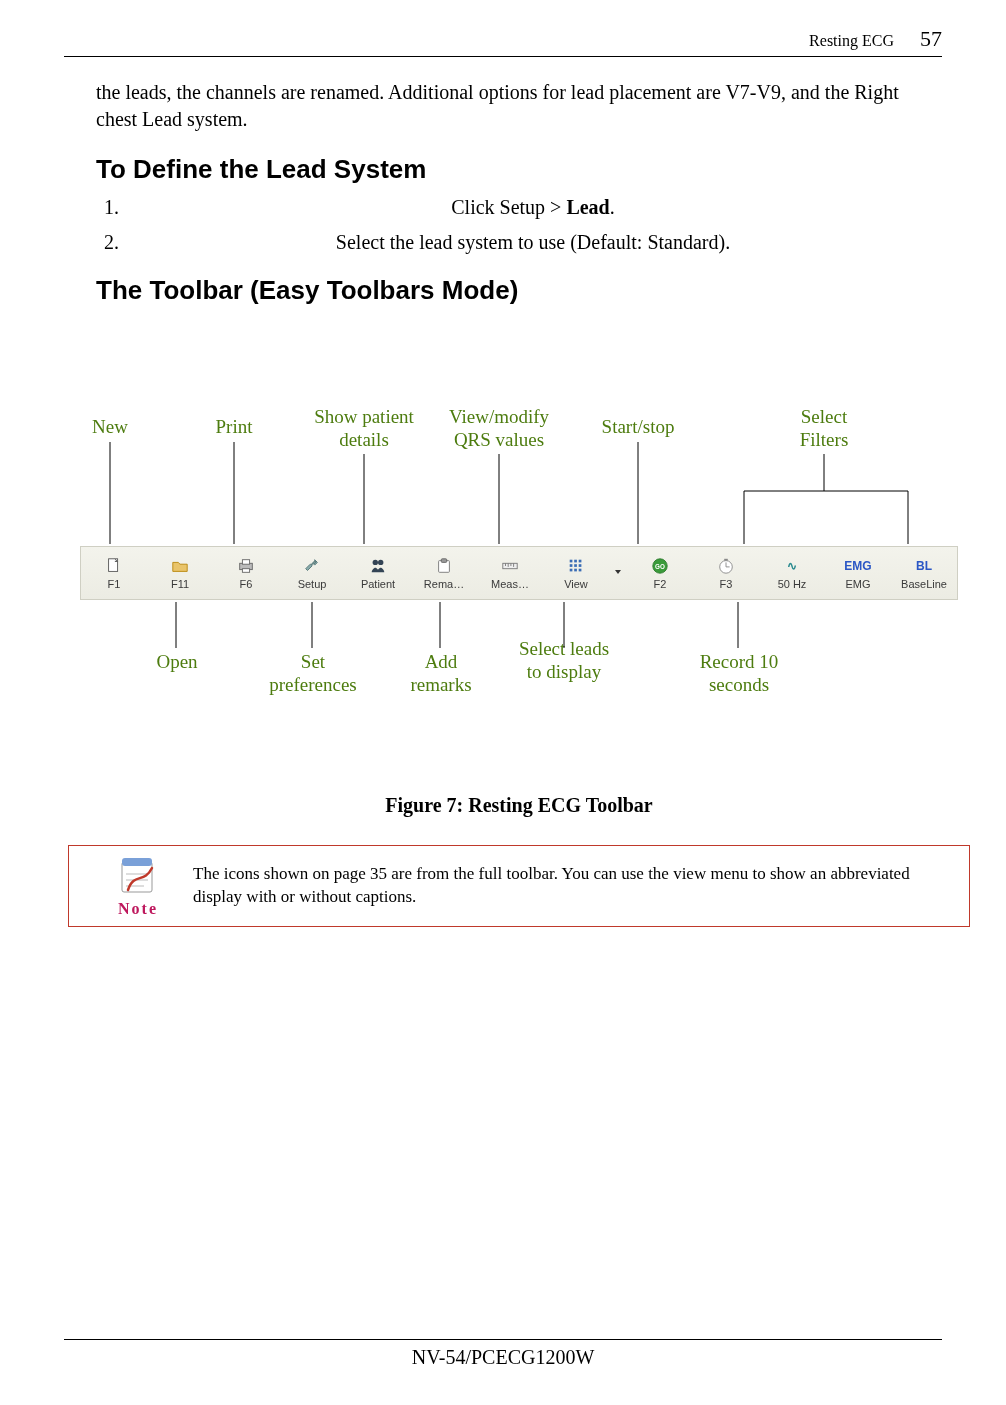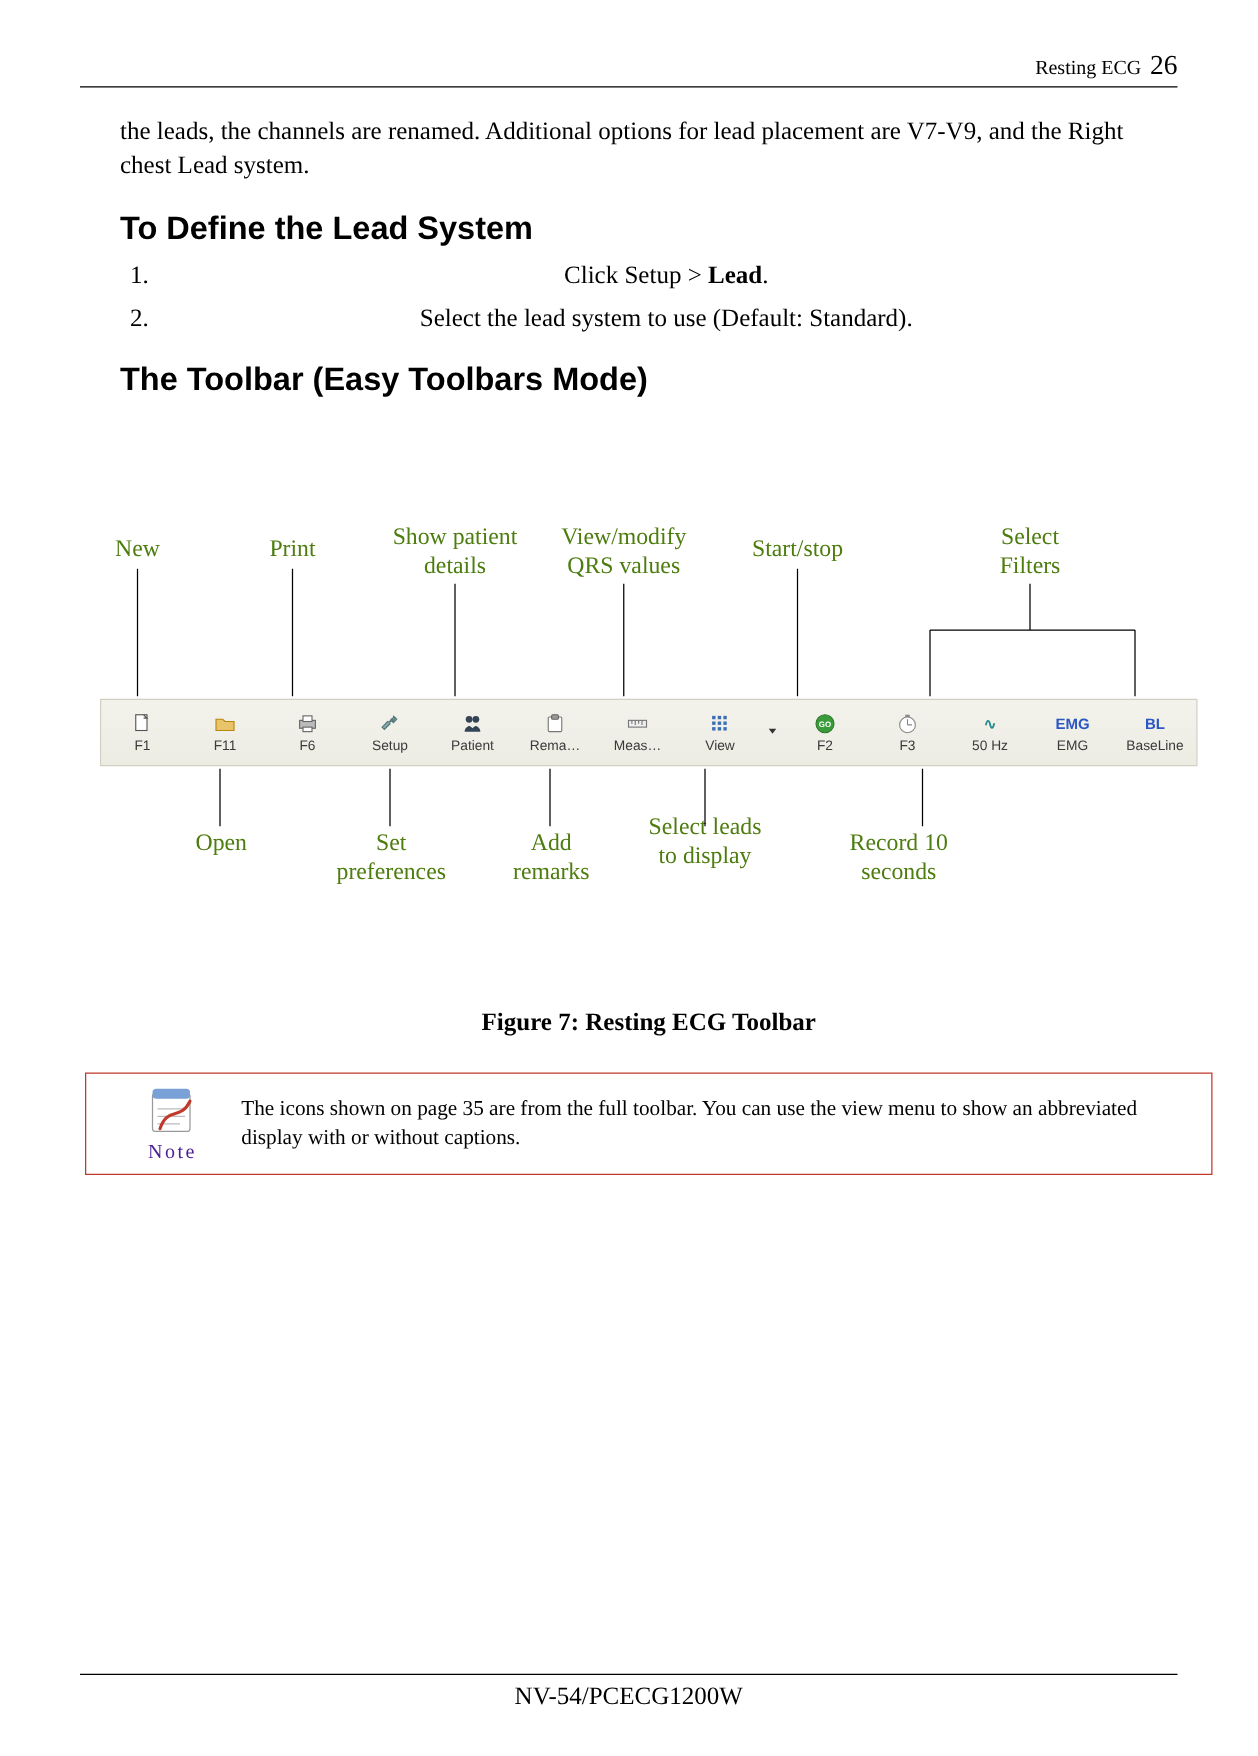--- a/index.html
+++ b/index.html
@@ -1,19 +1,19 @@
 <!DOCTYPE html>
 <html><head>
 <meta charset="utf-8">
 <style>
   :root { --rule:#000; --muted:#555; --hdr:#111; --page-bg:#fff; }
   html,body{margin:0;padding:0;background:var(--page-bg);}
   body{font-family:Georgia,'Times New Roman',serif;color:#000;width:1006px;min-height:1405px;position:relative;}
   .page{padding:24px 64px 0 64px;box-sizing:border-box;}
-  .running-head{display:flex;justify-content:flex-end;align-items:baseline;gap:7px;border-bottom:1.5px solid var(--rule);padding-bottom:4px;margin:15px 0 22px 0;}
+  .running-head{display:flex;justify-content:flex-end;align-items:baseline;gap:26px;border-bottom:1.5px solid var(--rule);padding-bottom:4px;margin:2px 0 22px 0;}
   .running-head .page-num{font-size:22px;}
   .body-indent{margin-left:32px;}
   .paragraph{font-size:20px;line-height:1.35;margin:0 0 21px 0;}
   .h2{font-family:Arial,Helvetica,sans-serif;font-weight:700;font-size:26px;margin:18px 0 8px 0;}
   .h1{font-family:Arial,Helvetica,sans-serif;font-weight:700;font-size:30px;margin:36px 0 8px -32px;}
   ol.steps{font-size:20px;margin:0 0 14px 0;padding-left:28px;}
   ol.steps li{margin:6px 0;line-height:1.45;text-align:center;}
   .bold{font-weight:700;}
 
   
@@ -25,34 +25,34 @@
   .tb-item .cap{white-space:nowrap;}
   .txt-blue{color:#2b57c5;font-weight:700;font-size:12px;}
   .txt-teal{color:#2a8a8f;font-weight:700;font-size:12px;}
   svg.line-layer{position:absolute;left:0;top:0;pointer-events:none;}
 
   .figure-caption{text-align:center;font-weight:700;font-size:20px;margin:18px 0 28px 0;}
 
   
   .note-box{border:1.5px solid #c0392b;display:flex;align-items:center;padding:8px 14px;margin:0 -28px;}
   .note-left{width:110px;display:flex;flex-direction:column;align-items:center;flex-shrink:0;gap:2px;}
-  .note-label{font-family:Georgia,serif;font-size:16px;letter-spacing:2px;font-weight:400;color:#4c1d95;}
+  .note-label{font-family:Georgia,serif;font-size:16px;letter-spacing:2px;font-weight:700;color:#be185d;}
   .note-text{font-size:17px;line-height:1.35;}
 
   .footer{position:absolute;left:64px;right:64px;bottom:36px;text-align:center;}
   .footer-rule{border-top:1.5px solid var(--rule);margin-bottom:6px;}
   .footer-text{font-size:20px;}
 </style>
 </head>
 <body>
 
 <div class="page">
   <div class="running-head">
     <span>Resting ECG</span>
-    <span class="page-num">26</span>
+    <span class="page-num">57</span>
   </div>
 
   <div class="body-indent">
     <p class="paragraph">the leads, the channels are renamed. Additional options for lead placement are V7-V9, and the Right chest Lead system.</p>
 
     <div class="h2">To Define the Lead System</div>
     <ol class="steps">
       <li>
         <span>Click Setup &gt; </span><span class="bold">Lead</span><span>.</span>
       </li>
@@ -206,21 +206,21 @@
           </button>
         </div>
 
       <div class="callout" style="left:70px;top:295px;width:70px">Open</div>
       <div class="callout" style="left:186px;top:295px;width:110px;white-space:pre-line">Set
 preferences</div>
       <div class="callout" style="left:324px;top:295px;width:90px;white-space:pre-line">Add
 remarks</div>
       <div class="callout" style="left:432px;top:282px;width:120px;white-space:pre-line">Select leads
 to display</div>
-      <div class="callout" style="left:592px;top:295px;width:110px;white-space:pre-line">Record 10
+      <div class="callout" style="left:612px;top:295px;width:110px;white-space:pre-line">Record 10
 seconds</div>
 
       <svg class="line-layer" width="900" height="420">
         <g stroke="#000" stroke-width="1" fill="none">
 
           <line x1="38" y1="86" x2="38" y2="188"></line>
           <line x1="162" y1="86" x2="162" y2="188"></line>
           <line x1="292" y1="98" x2="292" y2="188"></line>
           <line x1="427" y1="98" x2="427" y2="188"></line>
           <line x1="566" y1="86" x2="566" y2="188"></line>

